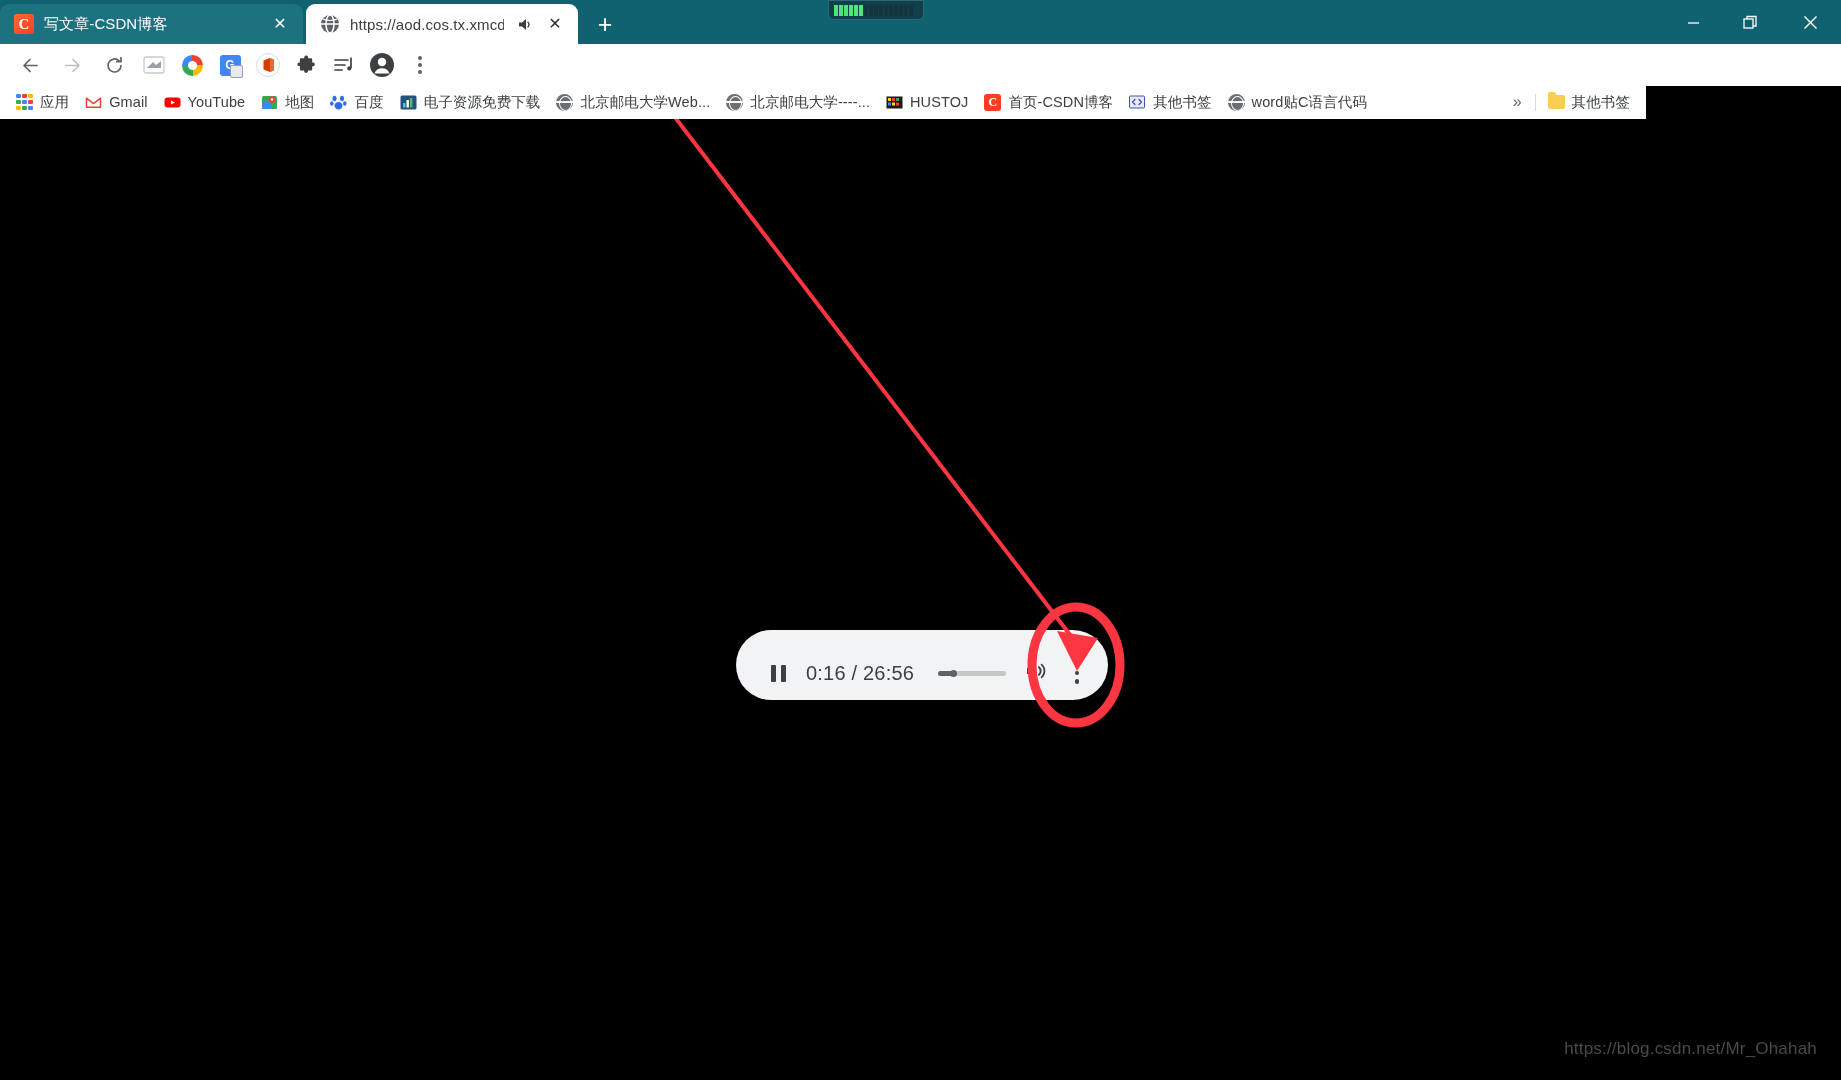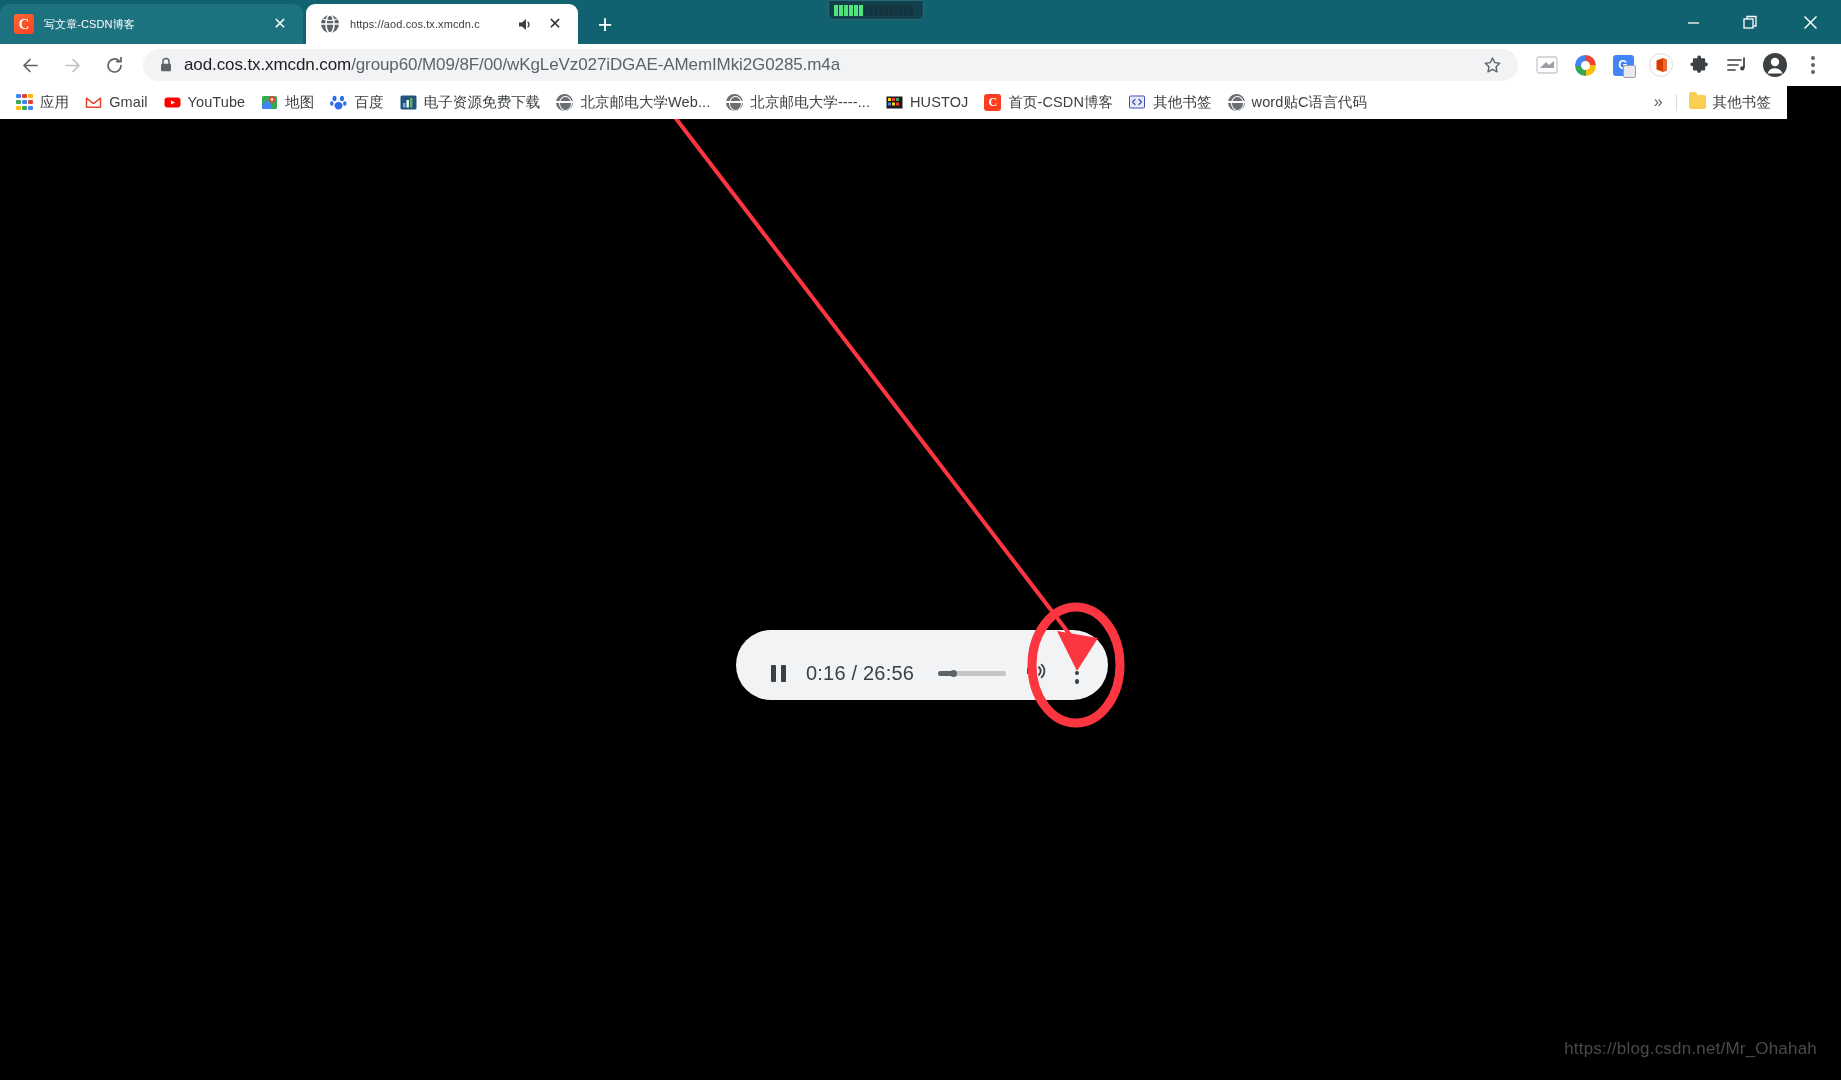--- a/index.html
+++ b/index.html
@@ -32,21 +32,21 @@
   .favicon { width: 20px; height: 20px; flex: none; display: block; }
   .fav-csdn {
     background: linear-gradient(135deg,#ff6b35,#fc3d21);
     border-radius: 3px;
     color: #fff; font-size: 15px; font-weight: bold;
     line-height: 20px; text-align: center;
     font-family: "Liberation Serif", serif;
   }
   .tab-title {
     flex: 1 1 auto;
-    font-size: 11px;
+    font-size: 15px;
     white-space: nowrap; overflow: hidden; text-overflow: clip;
     letter-spacing: .1px;
   }
   .tab.active .tab-title { color: #3c4043; }
   .tab-close {
     width: 22px; height: 22px; flex: none;
     display: flex; align-items: center; justify-content: center;
     font-size: 16px; line-height: 1;
     opacity: .95;
   }
@@ -150,21 +150,21 @@
     width: 24px; height: 24px; border-radius: 50%;
     border: 1px solid #dadce0;
     display:flex; align-items:center; justify-content:center;
   }
   .kebab { display:flex; flex-direction:column; gap:3px; align-items:center; }
   .kebab i { width:4px; height:4px; border-radius:50%; background:#5f6368; display:block; }
 
   
   .bookmarks {
     position: absolute; top: 86px; left: 0;
-    width: 1787px; height: 33px;
+    width: 1646px; height: 33px;
     background: #ffffff;
     display: flex; align-items: center;
     padding: 0 8px;
     border-bottom: 1px solid #ffffff;
   }
   .bm {
     display: flex; align-items: center; gap: 7px;
     height: 26px; padding: 0 8px;
     border-radius: 4px;
     flex: none;
@@ -352,36 +352,20 @@
       <path d="M4 10.5h12M11 4.5l6 6-6 6" fill="none" stroke="#bdc1c6" stroke-width="1.7" stroke-linecap="round" stroke-linejoin="round"></path>
     </svg>
   </div>
   <div class="navbtn">
     <svg width="21" height="21" viewBox="0 0 21 21">
       <path d="M17 10.5a6.5 6.5 0 11-2.1-4.8" fill="none" stroke="#5f6368" stroke-width="1.7" stroke-linecap="round"></path>
       <path d="M17 2.5v4.2h-4.2" fill="none" stroke="#5f6368" stroke-width="1.7" stroke-linecap="round" stroke-linejoin="round"></path>
     </svg>
   </div>
 
-  <div class="omnibox">
-    <span class="lock-icon">
-      <svg width="14" height="16" viewBox="0 0 14 16">
-        <path d="M4 7V4.6a3 3 0 016 0V7" fill="none" stroke="#5f6368" stroke-width="1.5"></path>
-        <rect x="2" y="6.8" width="10" height="7.4" rx="1.2" fill="#5f6368"></rect>
-      </svg>
-    </span>
-    <span class="url-text">
-      <span class="domain">aod.cos.tx.xmcdn.com</span><span class="path">/group60/M09/8F/00/wKgLeVz027iDGAE-AMemIMki2G0285.m4a</span>
-    </span>
-    <span class="star-btn">
-      <svg width="19" height="19" viewBox="0 0 19 19">
-        <path d="M9.5 2l2.2 4.6 5 .7-3.6 3.5.9 5-4.5-2.4-4.5 2.4.9-5L2.3 7.3l5-.7z" fill="none" stroke="#5f6368" stroke-width="1.4" stroke-linejoin="round"></path>
-      </svg>
-    </span>
-  </div>
 
   <div class="tbicon">
     <svg class="icon-ext-grey" viewBox="0 0 22 22">
       <rect x="1" y="3" width="20" height="16" rx="2" fill="none" stroke="#c8cbcf" stroke-width="1.3"></rect>
       <path d="M4 14l6-6 3 3 5-4v7z" fill="#9aa0a6"></path>
     </svg>
   </div>
   <div class="tbicon">
     <span class="icon-ring"></span>
   </div>

